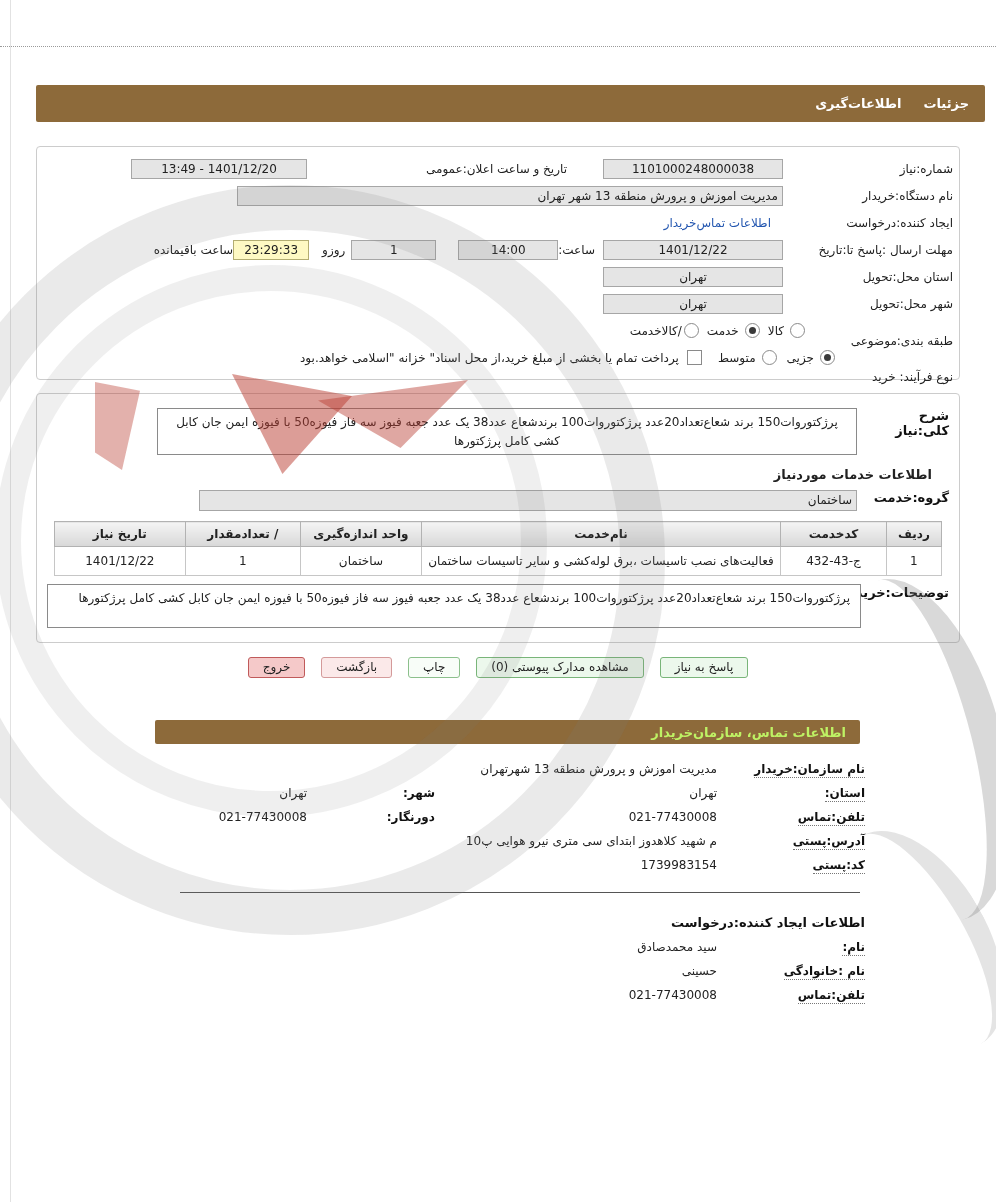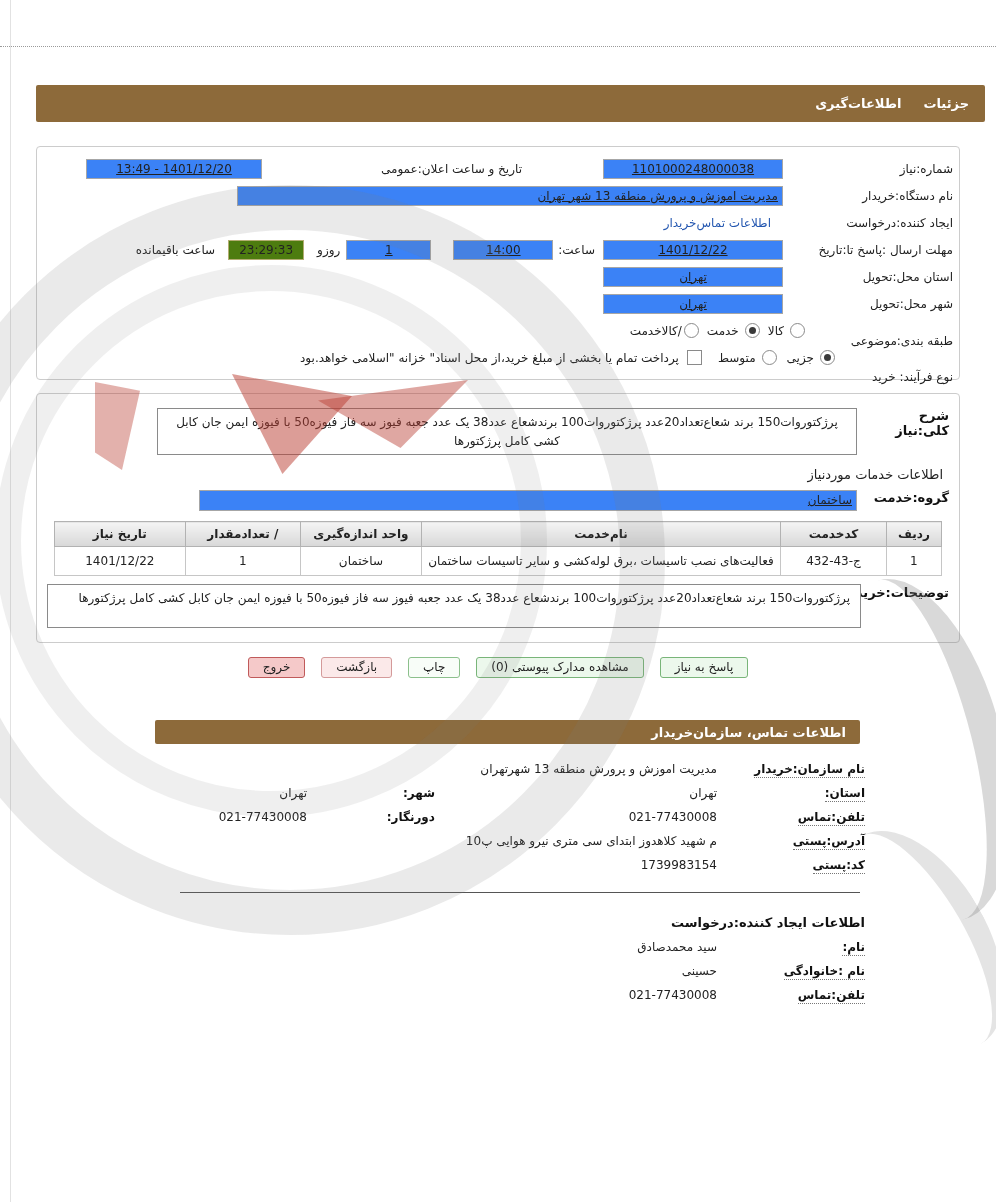--- a/index.html
+++ b/index.html
@@ -34,40 +34,40 @@
   
   .tabbar{margin:85px 11px 24px 36px;height:37px;background:#8d6a3a;border-radius:2px;
           display:flex;align-items:center;justify-content:flex-start;gap:22px;
           padding:0 16px;color:#fff;font-weight:bold;font-size:13px;}
   .tabbar .tab{cursor:pointer;}
 
   
   .panel{margin:0 36px 13px;border:1px solid #cccccc;border-radius:4px;background:#fff;padding:8px 6px;}
   .frow{height:27px;display:flex;align-items:center;}
   .lbl{width:170px;text-align:right;padding-left:8px;box-sizing:border-box;color:#222;}
-  .ibox{display:inline-block;height:20px;line-height:18px;border:1px solid #a6a6a6;background:#3b82f6;
-        padding:0 4px;box-sizing:border-box;font-size:12px;overflow:hidden;white-space:nowrap;text-decoration:underline;}
+  .ibox{display:inline-block;height:20px;line-height:18px;border:1px solid #a6a6a6;background:#e5e5e5;
+        padding:0 4px;box-sizing:border-box;font-size:12px;overflow:hidden;white-space:nowrap;}
   .ltr{direction:ltr;unicode-bidi:embed;}
   .center{text-align:center;}
   .right{text-align:right;}
   .radio{display:inline-block;width:13px;height:13px;border:1px solid #8a8a8a;border-radius:50%;
          background:#fff;position:relative;flex:none;}
   .radio.sel::after{content:'';position:absolute;top:3px;left:3px;right:3px;bottom:3px;background:#3a3a3a;border-radius:50%;}
   .cb{display:inline-block;width:13px;height:13px;border:1px solid #8a8a8a;background:#fff;flex:none;}
   .countdown{display:inline-block;width:76px;height:20px;line-height:18px;border:1px solid #b3ad72;
-             background:#4d7c0f;text-align:center;box-sizing:border-box;}
+             background:#fef9c3;text-align:center;box-sizing:border-box;}
   .link{color:#2457b0;cursor:pointer;}
 
   
   .p2row{display:flex;margin:6px 4px;}
   .blbl{font-weight:bold;font-size:13px;color:#111;}
   .w92{width:92px;flex:none;padding-left:6px;box-sizing:border-box;text-align:right;}
   .descbox{width:700px;min-height:44px;border:1px solid #8a8a8a;background:#fff;
            text-align:center;padding:4px 8px;box-sizing:border-box;line-height:1.55;}
-  .heading2{font-weight:normal;font-size:13px;margin:12px 10px 8px;}
+  .heading2{font-weight:bold;font-size:13px;margin:12px 21px 8px;}
   .groupbox{width:658px;height:21px;line-height:19px;}
   table.svc{border-collapse:collapse;margin:10px auto 8px;width:888px;table-layout:fixed;}
   table.svc th{background:linear-gradient(#f4f4f4,#d8d8d8);border:1px solid #b2b2b2;
                font-weight:bold;font-size:12px;padding:5px 3px;}
   table.svc td{border:1px solid #c6c6c6;background:#fff;text-align:center;font-size:12px;padding:5px 4px;line-height:1.5;}
   .col-row{width:55px;} .col-code{width:105px;} .col-name{width:358px;}
   .col-unit{width:120px;} .col-qty{width:115px;} .col-date{width:130px;}
   .notesbox{width:850px;min-height:44px;border:1px solid #8a8a8a;background:#fff;
             text-align:right;padding:4px 10px;box-sizing:border-box;line-height:1.55;}
   .w88{width:88px;flex:none;padding-left:4px;box-sizing:border-box;text-align:right;line-height:1.4;}
@@ -76,21 +76,21 @@
   .actions{margin:14px 0 0;text-align:center;}
   .btn{display:inline-block;height:21px;line-height:19px;padding:0 14px;margin:0 6px;border-radius:3px;
        font-size:12px;border:1px solid;cursor:pointer;box-sizing:border-box;background:#fff;}
   .btn-green{background:#ecf8ec;border-color:#79b579;}
   .btn-print{background:#f8fdf8;border-color:#8cc08c;}
   .btn-back{background:#fbe9e9;border-color:#d49a9a;}
   .btn-exit{background:#f5c9c9;border-color:#c05a5a;}
 
   
   .secbar{margin:42px 136px 18px 0;width:705px;height:20px;background:#8d6a3a;border-radius:2px;
-          color:#ffffff;font-weight:bold;font-size:13px;display:flex;align-items:center;padding:12px 14px;box-sizing:border-box;}
+          color:#bef264;font-weight:bold;font-size:13px;display:flex;align-items:center;padding:12px 14px;box-sizing:border-box;}
   .crow{display:flex;align-items:flex-start;margin:10px 131px 10px 0;}
   .clbl{width:138px;flex:none;font-weight:bold;color:#111;}
   .clbl .inner{border-bottom:1px dotted #777;padding-bottom:1px;}
   .cval{padding-right:10px;color:#222;}
   .cval1{width:292px;box-sizing:border-box;}
   .clbl2{width:118px;flex:none;font-weight:bold;color:#111;}
   .divider{margin:20px 136px 0 0;width:680px;border-top:1px solid #555;}
   .cheading{margin:22px 131px 6px 0;font-weight:bold;font-size:13px;color:#111;}
 </style>
 </head>
@@ -102,41 +102,41 @@
 <div class="content">
 
   <div class="tabbar">
     <span class="tab">جزئیات</span>
     <span class="tab">اطلاعات‌گیری</span>
   </div>
 
   <div class="panel">
     <div class="frow">
       <span class="lbl">شماره:نیاز</span>
-      <span class="ibox ltr center" style="width:180px;margin-left:45px;">1101000248000038</span>
+      <span class="ibox ltr center" style="width:180px;">1101000248000038</span>
       <span class="lbl" style="width:150px;margin-right:36px;">تاریخ و ساعت اعلان:عمومی</span>
       <span class="ibox ltr center" style="width:176px;margin-right:110px;">13:49 - 1401/12/20</span>
     </div>
     <div class="frow">
       <span class="lbl">نام دستگاه:خریدار</span>
       <span class="ibox right" style="width:546px;margin-left:45px;">مدیریت اموزش و پرورش منطقه 13 شهر تهران</span>
     </div>
     <div class="frow">
       <span class="lbl">ایجاد کننده:درخواست</span>
       <span class="link" style="margin-right:12px;">اطلاعات تماس‌خریدار</span>
     </div>
     <div class="frow">
       <span class="lbl">مهلت ارسال :پاسخ تا:تاریخ</span>
       <span class="ibox ltr center" style="width:180px;">1401/12/22</span>
       <span style="margin-right:8px;">ساعت:</span>
-      <span class="ibox ltr center" style="width:100px;margin-right:5px;">14:00</span>
+      <span class="ibox ltr center" style="width:100px;">14:00</span>
       <span class="ibox ltr center" style="width:85px;margin-right:22px;">1</span>
       <span style="margin-right:6px;">روزو</span>
       <span class="countdown ltr" style="margin-right:13px;">23:29:33</span>
-      <span style="margin-right:13px;">ساعت باقیمانده</span>
+      <span style="">ساعت باقیمانده</span>
     </div>
     <div class="frow">
       <span class="lbl">استان محل:تحویل</span>
       <span class="ibox center" style="width:180px;">تهران</span>
     </div>
     <div class="frow">
       <span class="lbl">شهر محل:تحویل</span>
       <span class="ibox center" style="width:180px;">تهران</span>
     </div>
     <div class="frow">

